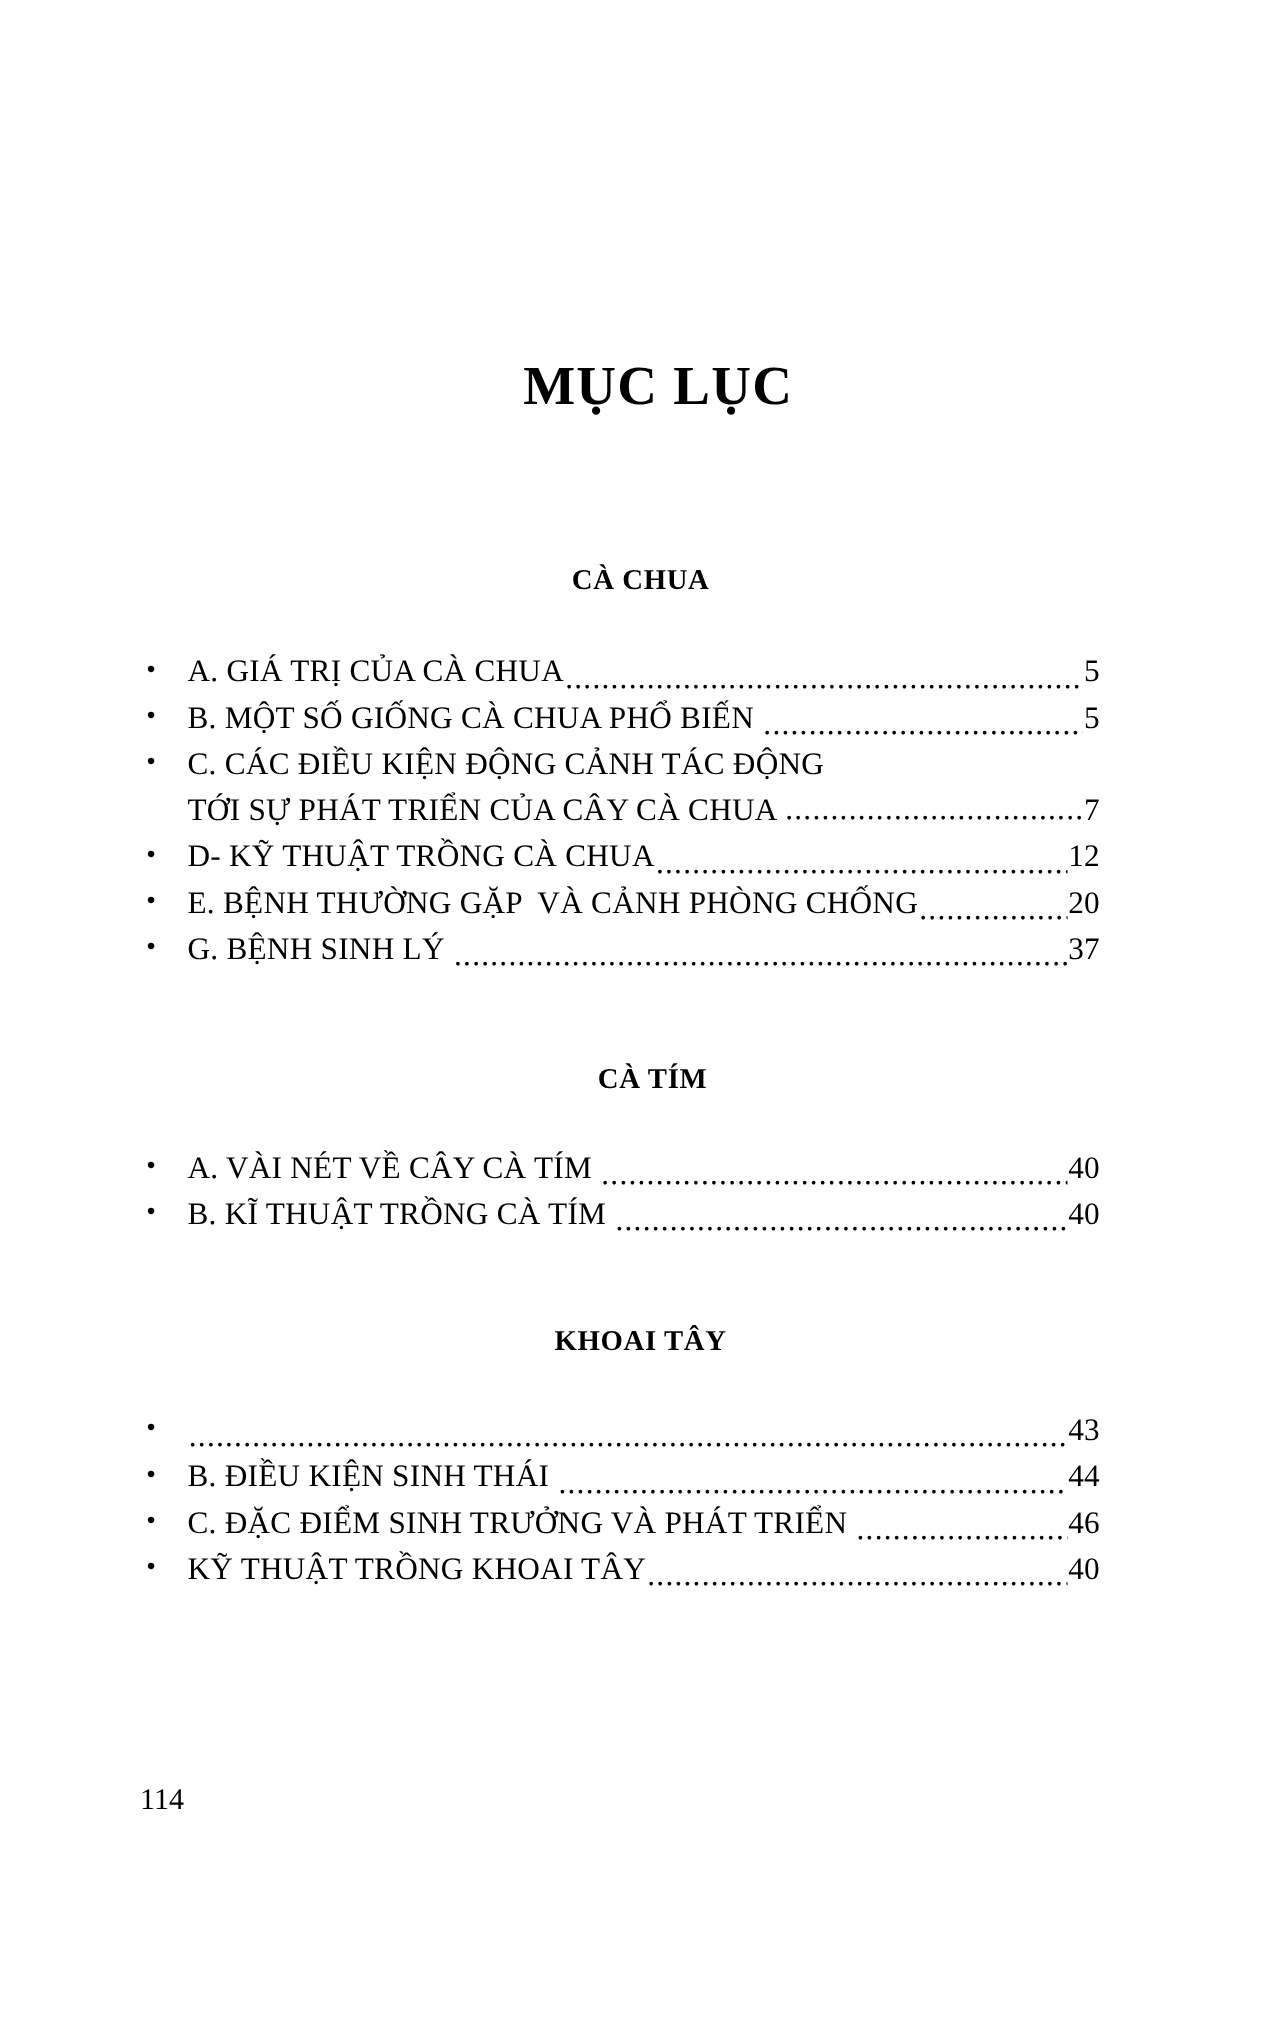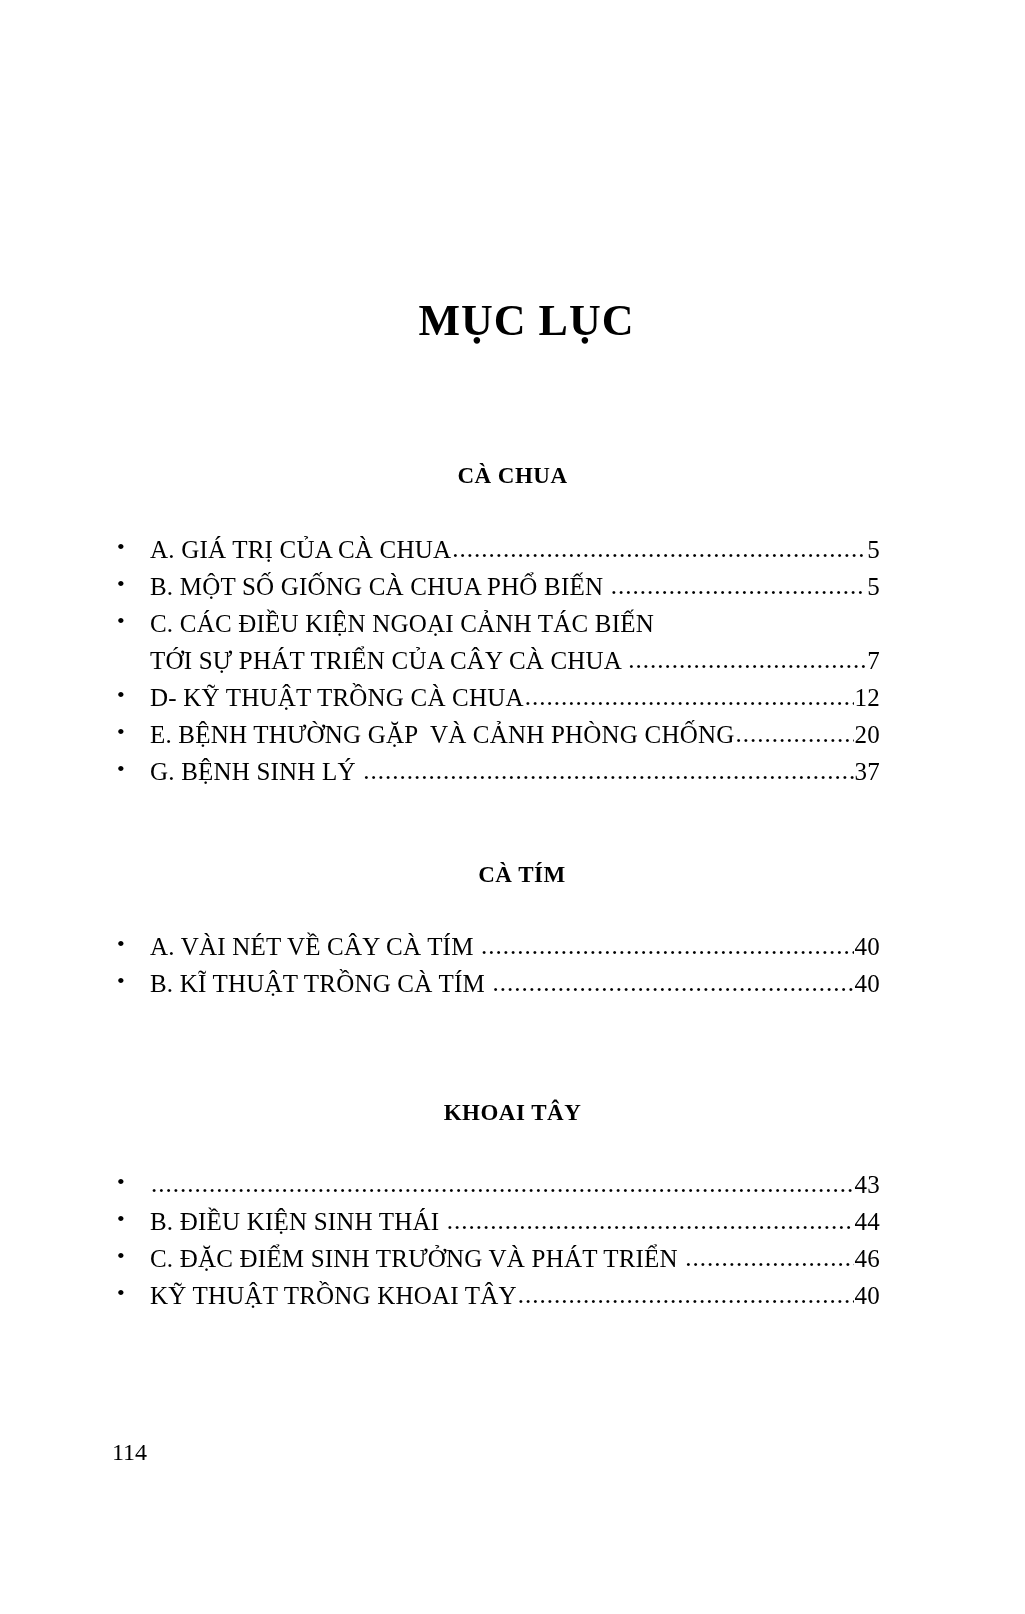--- a/index.html
+++ b/index.html
@@ -20,21 +20,21 @@
     height: 1614px;
     position: relative;
     box-sizing: border-box;
   }
   .doc-title {
     text-align: center;
     font-family: "Liberation Serif", serif;
     font-weight: bold;
     font-size: 44px;
     letter-spacing: 1px;
-    margin: 12px;
+    margin: 0;
     padding-top: 285px;
     line-height: 1.1;
     padding-left: 28px;
   }
   .section {
     margin-top: 0;
   }
   .section-title {
     text-align: center;
     font-family: "Liberation Serif", serif;
@@ -58,21 +58,21 @@
   }
   .toc-item .bullet {
     position: absolute;
     left: 117px;
     top: 0;
     font-size: 22px;
     line-height: 1.48;
   }
   .entry {
     display: flex;
-    align-items: center;
+    align-items: flex-end;
     width: 100%;
   }
   .entry-label {
     white-space: pre;
     flex: 0 0 auto;
   }
   .dots {
     flex: 1 1 auto;
     overflow: hidden;
     white-space: nowrap;
@@ -89,21 +89,21 @@
   }
   .entry-cont {
     display: flex;
     align-items: baseline;
     width: 100%;
   }
   .sec-ca-chua-title { margin-top: 118px; }
   .sec-ca-chua-list { margin-top: 42px; }
   .sec-ca-tim-title { margin-top: 72px; padding-left: 19px; }
   .sec-ca-tim-list { margin-top: 40px; }
-  .sec-khoai-tay-title { margin-top: 98px; }
+  .sec-khoai-tay-title { margin-top: 70px; }
   .sec-khoai-tay-list { margin-top: 40px; }
   .folio {
     position: absolute;
     left: 112px;
     top: 1427px;
     font-size: 24px;
     font-family: "Liberation Serif", serif;
   }
 </style>
 </head>
@@ -131,21 +131,21 @@
         <span class="entry">
           <span class="entry-label">B. MỘT SỐ GIỐNG CÀ CHUA PHỔ BIẾN </span>
           <span class="dots">..........................................................................................................</span>
           <span class="page-num">5</span>
         </span>
       </li>
 
       <li class="toc-item">
         <span class="bullet">•</span>
         <span class="entry">
-          <span class="entry-label">C. CÁC ĐIỀU KIỆN NGOẠI CẢNH TÁC BIẾN</span>
+          <span class="entry-label">C. CÁC ĐIỀU KIỆN ĐỘNG CẢNH TÁC ĐỘNG</span>
         </span>
         <span class="entry-cont">
           <span class="entry-label">TỚI SỰ PHÁT TRIỂN CỦA CÂY CÀ CHUA </span>
           <span class="dots">..........................................................................................................</span>
           <span class="page-num">7</span>
         </span>
       </li>
 
       <li class="toc-item">
         <span class="bullet">•</span>

